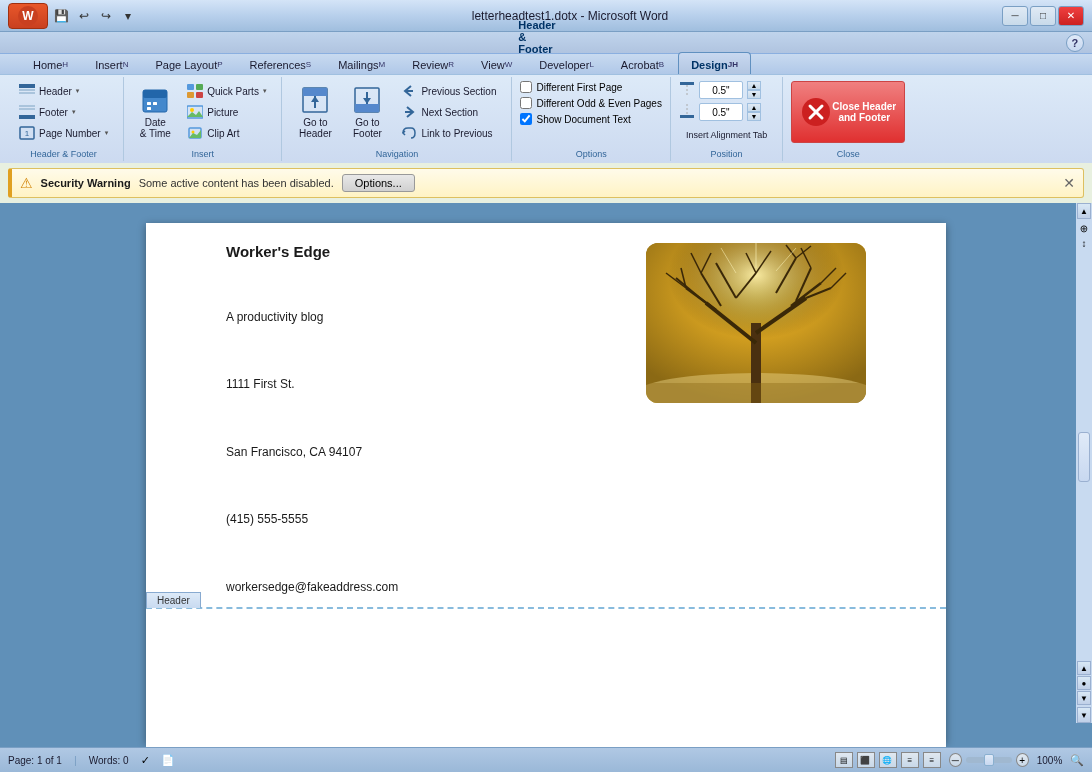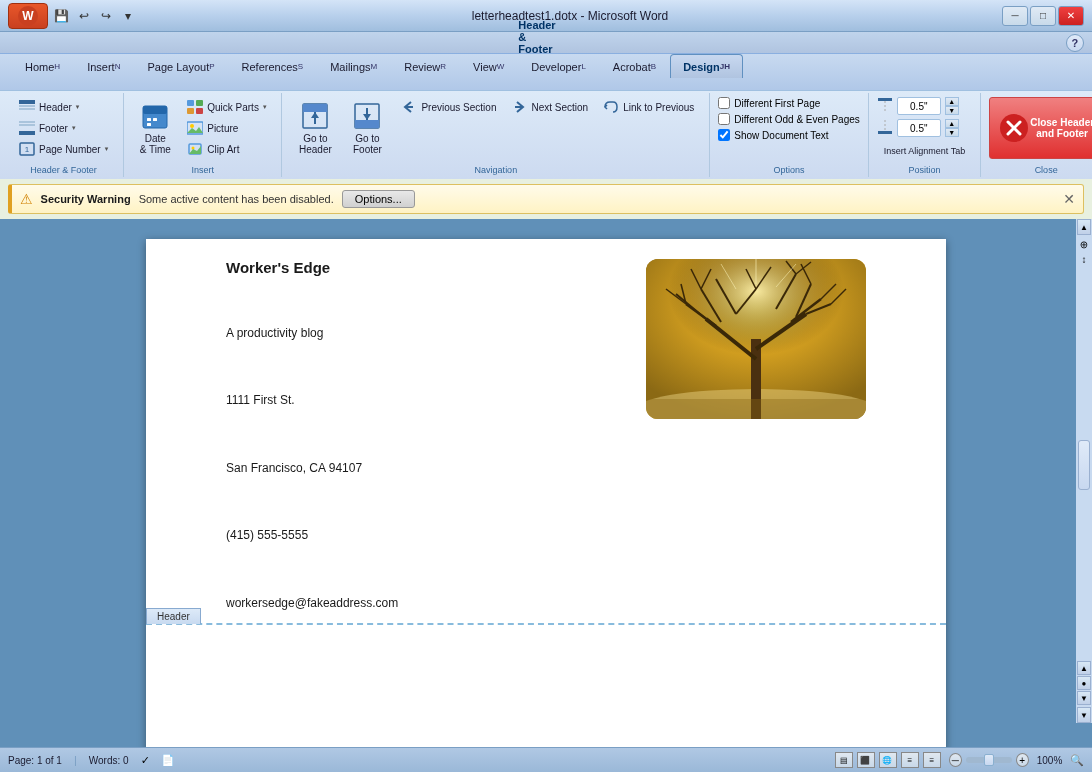--- a/index.html
+++ b/index.html
@@ -38,24 +38,24 @@
       width: 26px; height: 20px;
       border: 1px solid #7a9fc4;
       border-radius: 3px;
       background: linear-gradient(to bottom, #e0eaf5, #c8daea);
       display: flex; align-items: center; justify-content: center;
       cursor: pointer; font-size: 10px; color: #333;
     }
     .win-btn.close { background: linear-gradient(to bottom, #f04040, #cc2020); color: white; }
     .ribbon-tabs {
       display: flex;
-      align-items: flex-start;
-      padding: 0 12px;
+      align-items: center;
+      padding: 0 20px;
       background: linear-gradient(to bottom, #c8daf0, #b0c8e8);
-      height: 36px;
+      height: 20px;
       gap: 1px;
     }
     .tab {
       padding: 4px 12px;
       font-size: 11px;
       cursor: pointer;
       border: 1px solid transparent;
       border-bottom: none;
       border-radius: 4px 4px 0 0;
       color: #1a1a2e;
@@ -349,21 +349,21 @@
       border-radius: 50%;
       border: 1px solid #7a9fc4;
       background: linear-gradient(to bottom, #e0eaf8, #c8d8f0);
       display: flex; align-items: center; justify-content: center;
       font-size: 11px; font-weight: bold; color: #336;
       cursor: pointer;
     }
 
     
     .nav-col {
-      display: flex; flex-direction: row; gap: 1px;
+      display: flex; flex-direction: column; gap: 1px;
     }
   </style>
 </head>
 <body>
 
 <div class="main-container">
 
   <div class="title-bar">
     <div class="title-bar-left">
       <div class="office-btn">

